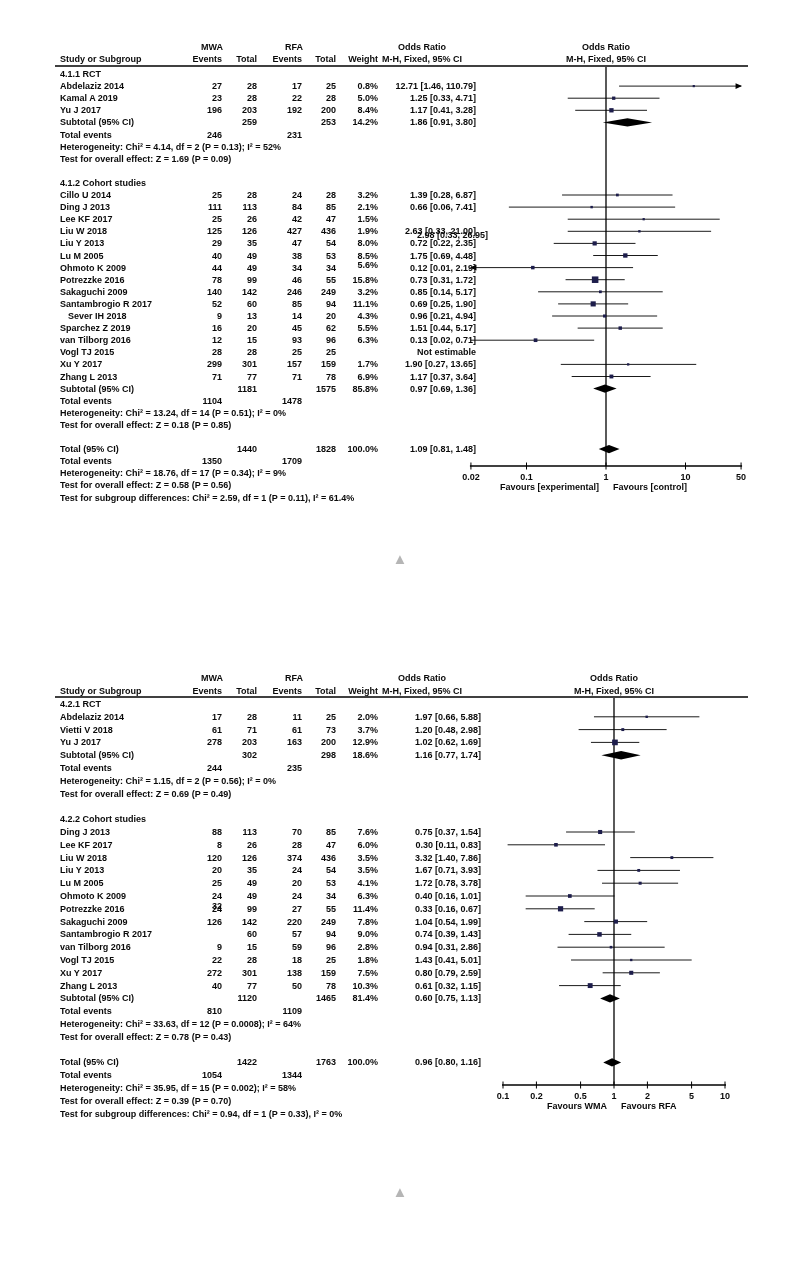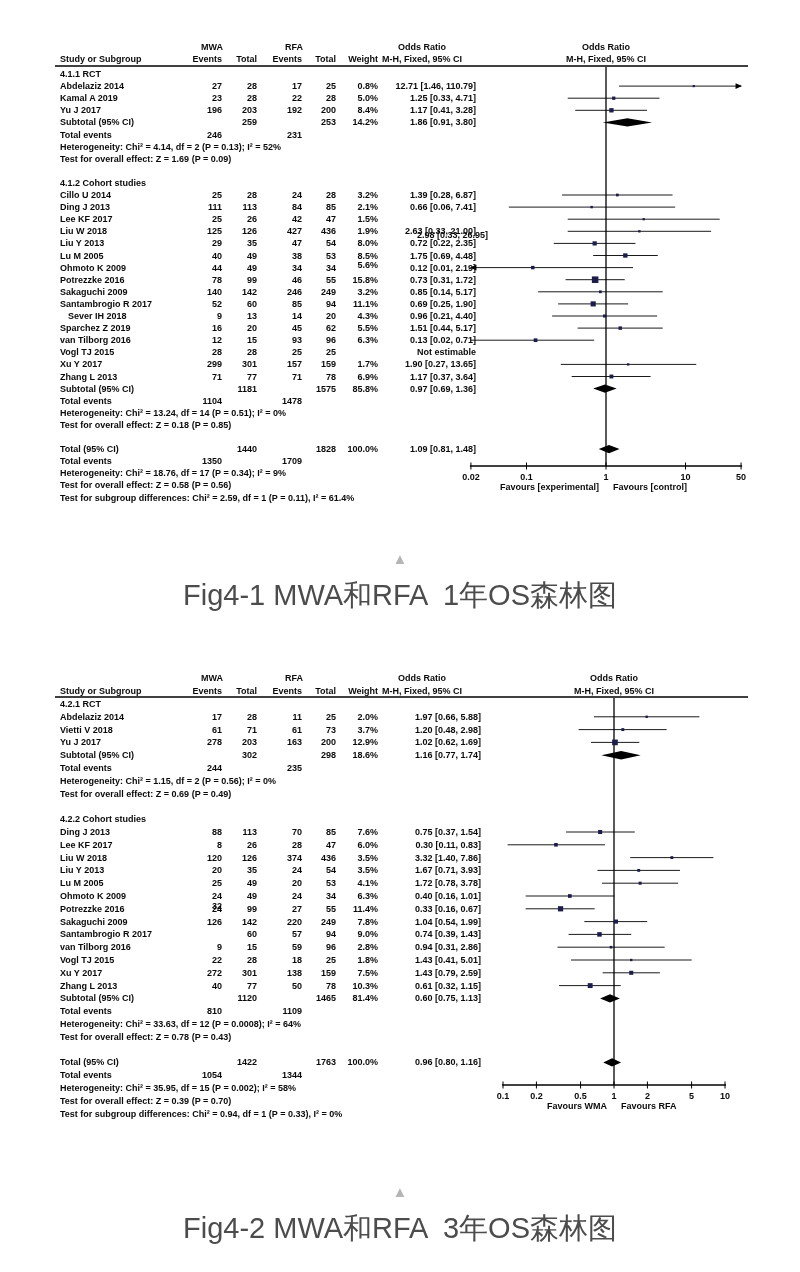--- a/index.html
+++ b/index.html
@@ -235,21 +235,21 @@
       <span class="c" style="top: 298.9px; right: 498px;">85</span>
       <span class="c" style="top: 298.9px; right: 464px;">94</span>
       <span class="c" style="top: 298.9px; right: 422px;">11.1%</span>
       <span class="c" style="top: 298.9px; right: 324px;">0.69 [0.25, 1.90]</span>
       <span class="c" style="top: 311px; left: 68px;">Sever IH 2018</span>
       <span class="c" style="top: 311px; right: 578px;">9</span>
       <span class="c" style="top: 311px; right: 543px;">13</span>
       <span class="c" style="top: 311px; right: 498px;">14</span>
       <span class="c" style="top: 311px; right: 464px;">20</span>
       <span class="c" style="top: 311px; right: 422px;">4.3%</span>
-      <span class="c" style="top: 311px; right: 324px;">0.96 [0.21, 4.40]</span>
+      <span class="c" style="top: 311px; right: 324px;">0.96 [0.21, 4.94]</span>
       <span class="c" style="top: 323.1px; left: 60px;">Sparchez Z 2019</span>
       <span class="c" style="top: 323.1px; right: 578px;">16</span>
       <span class="c" style="top: 323.1px; right: 543px;">20</span>
       <span class="c" style="top: 323.1px; right: 498px;">45</span>
       <span class="c" style="top: 323.1px; right: 464px;">62</span>
       <span class="c" style="top: 323.1px; right: 422px;">5.5%</span>
       <span class="c" style="top: 323.1px; right: 324px;">1.51 [0.44, 5.17]</span>
       <span class="c" style="top: 335.2px; left: 60px;">van Tilborg 2016</span>
       <span class="c" style="top: 335.2px; right: 578px;">12</span>
       <span class="c" style="top: 335.2px; right: 543px;">15</span>
@@ -430,21 +430,21 @@
       <span class="c" style="top: 955px; right: 498px;">18</span>
       <span class="c" style="top: 955px; right: 464px;">25</span>
       <span class="c" style="top: 955px; right: 422px;">1.8%</span>
       <span class="c" style="top: 955px; right: 319px;">1.43 [0.41, 5.01]</span>
       <span class="c" style="top: 967.8px; left: 60px;">Xu Y 2017</span>
       <span class="c" style="top: 967.8px; right: 578px;">272</span>
       <span class="c" style="top: 967.8px; right: 543px;">301</span>
       <span class="c" style="top: 967.8px; right: 498px;">138</span>
       <span class="c" style="top: 967.8px; right: 464px;">159</span>
       <span class="c" style="top: 967.8px; right: 422px;">7.5%</span>
-      <span class="c" style="top: 967.8px; right: 319px;">1.43 [0.79, 2.59]</span>
+      <span class="c" style="top: 967.8px; right: 319px;">0.80 [0.79, 2.59]</span>
       <span class="c" style="top: 980.6px; left: 60px;">Zhang L 2013</span>
       <span class="c" style="top: 980.6px; right: 578px;">40</span>
       <span class="c" style="top: 980.6px; right: 543px;">77</span>
       <span class="c" style="top: 980.6px; right: 498px;">50</span>
       <span class="c" style="top: 980.6px; right: 464px;">78</span>
       <span class="c" style="top: 980.6px; right: 422px;">10.3%</span>
       <span class="c" style="top: 980.6px; right: 319px;">0.61 [0.32, 1.15]</span>
       <span class="c" style="top: 993.4px; left: 60px;">Subtotal (95% CI)</span>
       <span class="c" style="top: 993.4px; right: 543px;">1120</span>
       <span class="c" style="top: 993.4px; right: 464px;">1465</span>
@@ -463,19 +463,17 @@
       <span class="c" style="top: 1070.2px; left: 60px;">Total events</span>
       <span class="c" style="top: 1070.2px; right: 578px;">1054</span>
       <span class="c" style="top: 1070.2px; right: 498px;">1344</span>
       <span class="c" style="top: 1083px; left: 60px;">Heterogeneity: Chi² = 35.95, df = 15 (P = 0.002); I² = 58%</span>
       <span class="c" style="top: 1095.8px; left: 60px;">Test for overall effect: Z = 0.39 (P = 0.70)</span>
       <span class="c" style="top: 1108.6px; left: 60px;">Test for subgroup differences: Chi² = 0.94, df = 1 (P = 0.33), I² = 0%</span>
     </div>
 
   <div class="caption-block" style="top:551px">
     <div class="tri">▲</div>
-    <div class="caption">Fig4-1 MWA和RFA  1年OS森林图</div>
   </div>
   <div class="caption-block" style="top:1184px">
     <div class="tri">▲</div>
-    <div class="caption">Fig4-2 MWA和RFA  3年OS森林图</div>
   </div>
 </div>
 
 </body></html>

